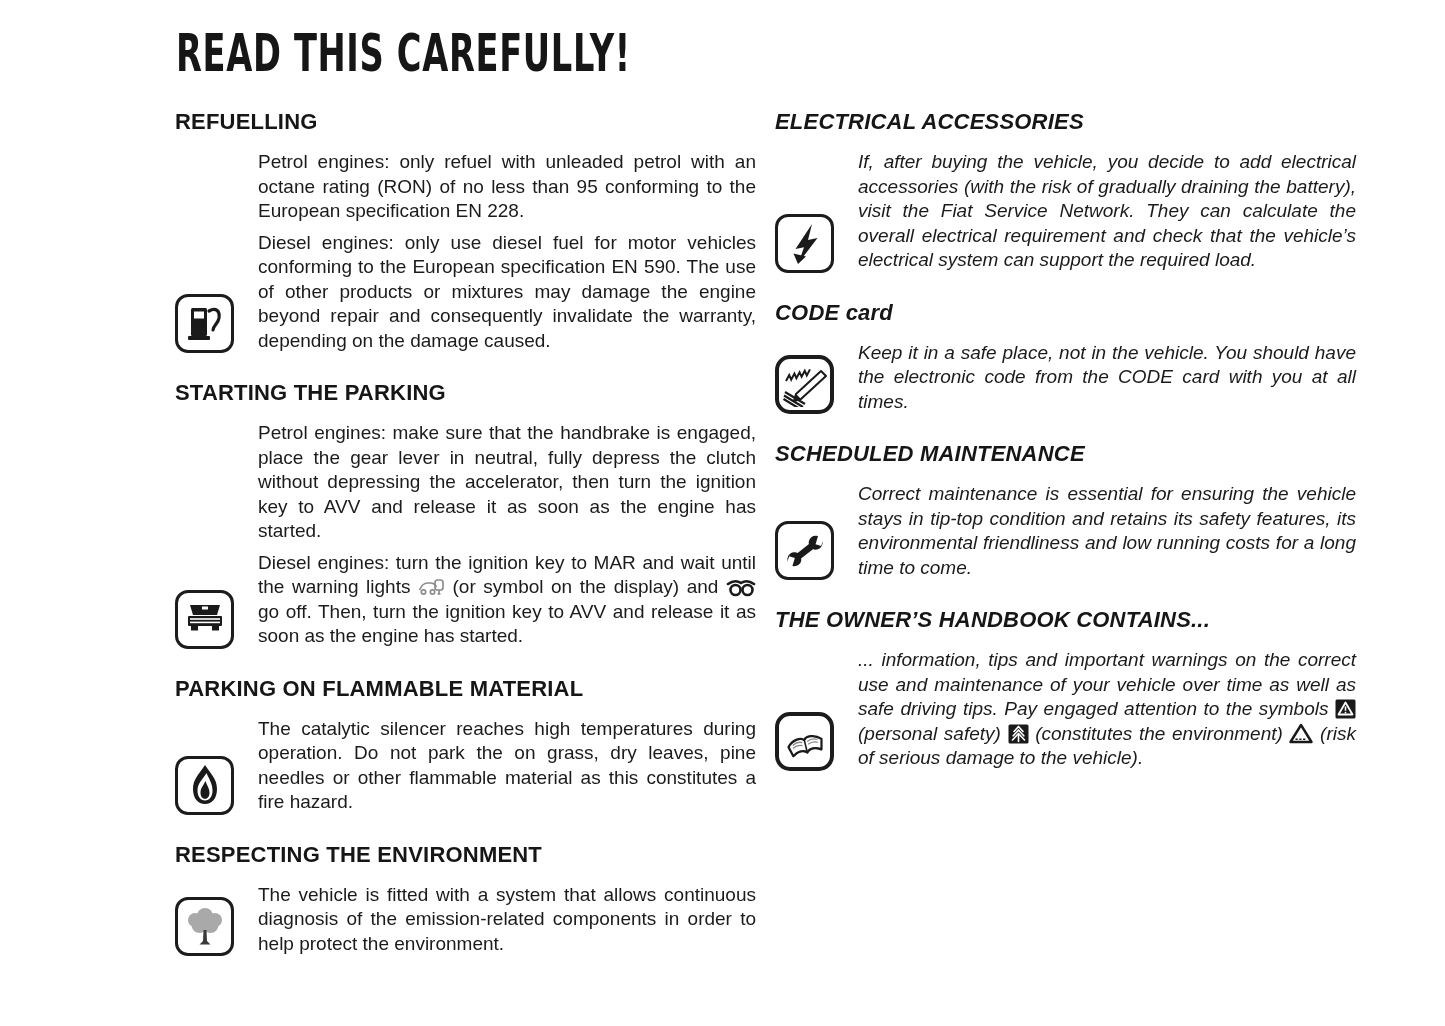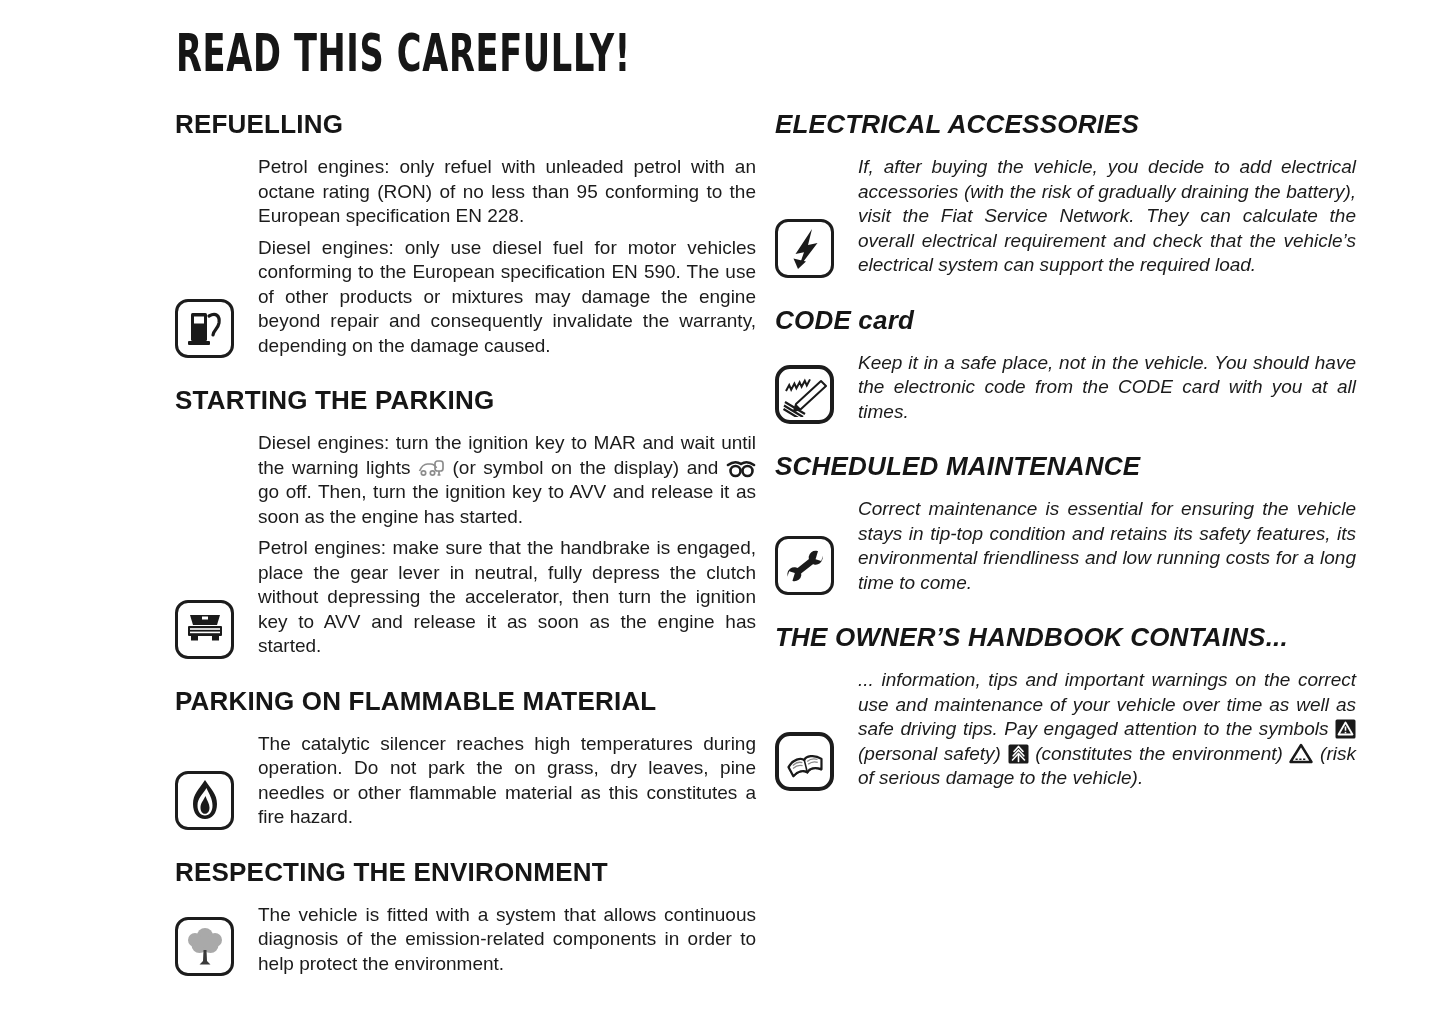--- a/index.html
+++ b/index.html
@@ -27,21 +27,21 @@
     transform: scaleX(0.66);
     transform-origin: left top;
     color: #161616;
   }
   .col { position: absolute; top: 109px; width: 581px; }
   .col-left { left: 175px; }
   .col-right { left: 775px; font-style: italic; }
   .sec { margin-bottom: 27px; }
   .sec h2 {
     margin: 0 0 15px 0;
-    font-size: 26px;
+    font-size: 22px;
     font-weight: bold;
     letter-spacing: 0.2px;
     color: #161616;
   }
   .row { display: flex; align-items: flex-end; }
   .icon-cell { flex: 0 0 83px; padding-top: 1px; }
   .icon-box {
     width: 59px; height: 59px;
     border: 3.4px solid #1c1c1c;
     border-radius: 13px;
@@ -100,36 +100,36 @@
               <rect x="19" y="9.5" width="6" height="3" fill="#ffffff"></rect>
               <rect x="5" y="19" width="34" height="10" rx="1" fill="#1a1a1a"></rect>
               <rect x="7" y="21.2" width="30" height="1.6" fill="#ffffff"></rect>
               <rect x="7" y="24.6" width="30" height="1.6" fill="#ffffff"></rect>
               <rect x="8" y="29" width="7" height="4.5" fill="#1a1a1a"></rect>
               <rect x="29" y="29" width="7" height="4.5" fill="#1a1a1a"></rect>
             </svg>
           </div>
         </div>
         <div class="textblock">
+          <p>Petrol engines: make sure that the handbrake is engaged, place the gear lever in neutral, fully depress the clutch without depressing the accelerator, then turn the ignition key to AVV and release it as soon as the engine has started.</p>
           <p><span>Diesel engines: turn the ignition key to MAR and wait until the warning lights </span><span class="inline-sym" title="injection-warning-icon"><svg width="27" height="20" viewBox="0 0 27 20">
                   <g stroke="#8c8c8c" stroke-width="1.7" fill="none">
                     <path d="M1.5 13 q3 -7 8 -7 h3 q4 0 6 4"></path>
                     <circle cx="5.5" cy="15" r="2.2"></circle>
                     <circle cx="14.5" cy="15" r="2.2"></circle>
                     <rect x="17" y="3" width="8" height="10" rx="2.5"></rect>
                     <path d="M21 13 v4 M19.5 17 h3"></path>
                   </g>
                 </svg></span><span> (or symbol on the display) and </span><span class="inline-sym" title="glow-plug-icon"><svg width="30" height="18" viewBox="0 0 30 18">
                   <g stroke="#1a1a1a" stroke-width="2.6" fill="none" stroke-linecap="round">
                     <path d="M2 5 Q9 0 15 4 Q21 0 28 5"></path>
                     <circle cx="9.5" cy="11" r="5"></circle>
                     <circle cx="21.5" cy="11" r="5"></circle>
                   </g>
                 </svg></span><span> go off. Then, turn the ignition key to AVV and release it as soon as the engine has started.</span></p>
-          <p>Petrol engines: make sure that the handbrake is engaged, place the gear lever in neutral, fully depress the clutch without depressing the accelerator, then turn the ignition key to AVV and release it as soon as the engine has started.</p>
         </div>
       </div>
     </section>
 
     <section class="sec">
       <h2>PARKING ON FLAMMABLE MATERIAL</h2>
       <div class="row">
         <div class="icon-cell">
           <div class="icon-box" title="flame-icon">
             <svg width="44" height="44" viewBox="0 0 44 44">

